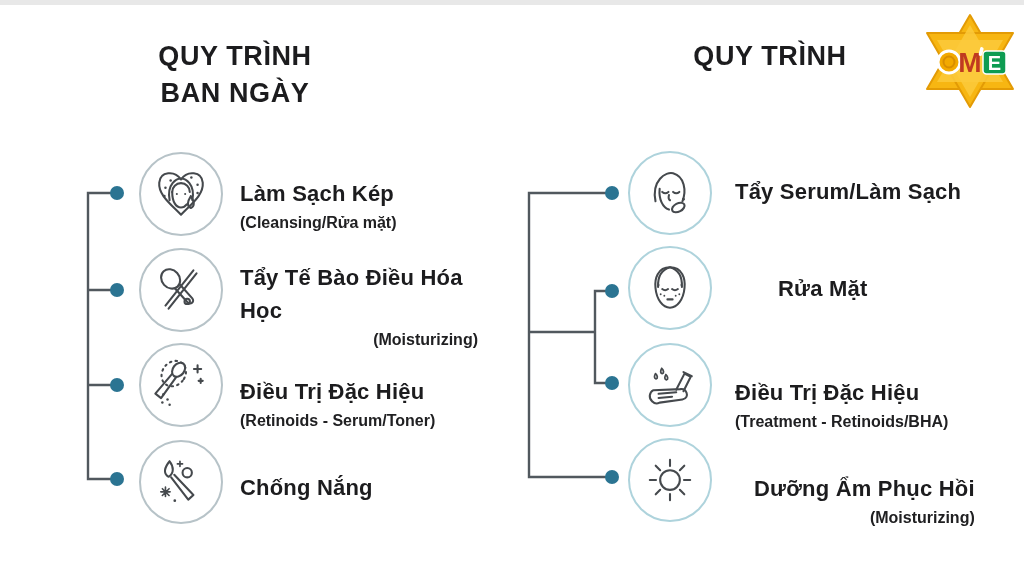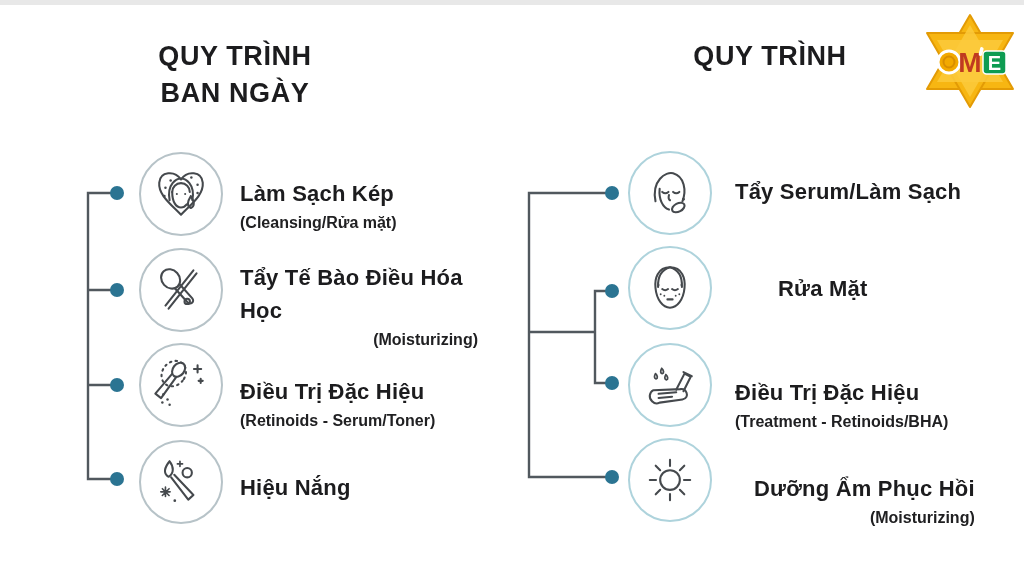--- a/index.html
+++ b/index.html
@@ -159,21 +159,21 @@
     <svg class="icon-svg" width="58" height="58" viewBox="0 0 56 56" fill="none" stroke="#45494d" stroke-width="2" stroke-linecap="round" stroke-linejoin="round">
       <path d="M17 8 C12 14 10.5 20 16 23 C21.5 20 21 13 17 8"></path>
       <path d="M18.5 23.5 L35 45 L40 40.5 L21.5 21"></path>
       <circle cx="34" cy="19" r="4.5"></circle>
       <path d="M13 33 v9 M8.5 37.5 h9 M10 34.5 l6.5 6.5 M16.5 34.5 l-6.5 6.5" stroke-width="1.6"></path>
       <path d="M27 8 v5 M24.5 10.5 h5" stroke-width="1.6"></path>
       <circle cx="22" cy="46" r="1.3" fill="#45494d" stroke="none"></circle>
     </svg>
   </div>
   <div class="step-text d4t">
-    <div class="step-title">Hiệu Nắng</div>
+    <div class="step-title">Chống Nắng</div>
   </div>
 
   <div class="step-circle n1c">
     <svg class="icon-svg" width="58" height="58" viewBox="0 0 56 56" fill="none" stroke="#45494d" stroke-width="2" stroke-linecap="round" stroke-linejoin="round">
       <path d="M14 36 C10 16 24 7 31 9 C42 12 44 26 40 36"></path>
       <path d="M18 24 C17 34 21 42 27 44"></path>
       <path d="M20.5 27 q3 2.5 6 0 M31 27 q3 2.5 6 0"></path>
       <path d="M27 30 q-1 4 1 5"></path>
       <ellipse cx="36" cy="42" rx="6.5" ry="4" transform="rotate(-28 36 42)"></ellipse>
       <circle cx="41" cy="34" r="1.4" fill="#45494d" stroke="none"></circle>

